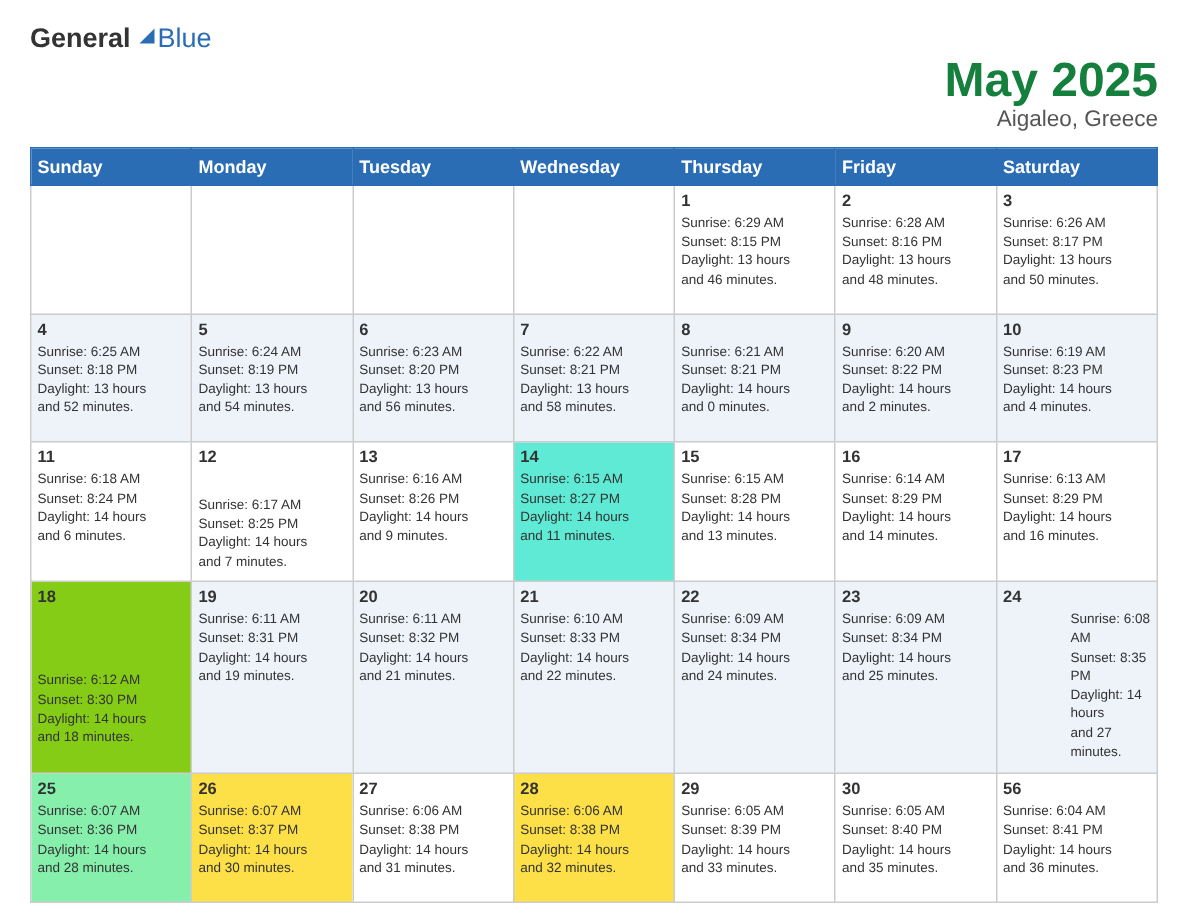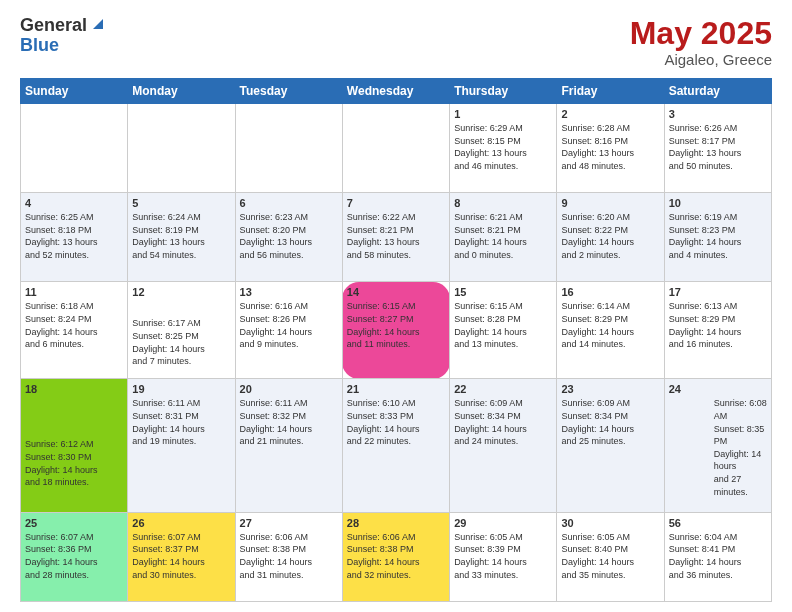--- a/index.html
+++ b/index.html
@@ -22,41 +22,41 @@
       justify-content: space-between;
       align-items: flex-start;
       margin-bottom: 10px;
     }
     .logo {
       display: flex;
       align-items: center;
     }
     .logo-text {
       display: flex;
-      flex-direction: column;
       line-height: 1.1;
     }
     .logo-general {
       font-size: 18px;
       font-weight: bold;
       color: #333;
     }
     .logo-blue {
       font-size: 18px;
-      font-weight: bold;
+      font-weight: normal;
       color: #2a6db5;
     }
     .title-block {
       text-align: right;
     }
     .month-year {
       font-size: 32px;
       font-weight: bold;
-      color: #b91c1c;
+      color: #15803d;
       line-height: 1.1;
+      margin-top: 20px;
     }
     .location {
       font-size: 15px;
       color: #555;
     }
     .calendar {
       flex: 1;
       border: 1px solid #ccc;
       border-collapse: collapse;
       width: 100%;
@@ -229,21 +229,21 @@
 Daylight: 14 hours
 and 7 minutes.</div>
           </td>
           <td style="background: rgb(255, 255, 255);">
             <span class="day-num">13</span>
             <div class="day-info" style="white-space: pre-line;">Sunrise: 6:16 AM
 Sunset: 8:26 PM
 Daylight: 14 hours
 and 9 minutes.</div>
           </td>
-          <td style="background: #ec4899; border-radius: 17px;">
+          <td style="background: #5eead4;">
             <span class="day-num">14</span>
             <div class="day-info" style="white-space: pre-line;">Sunrise: 6:15 AM
 Sunset: 8:27 PM
 Daylight: 14 hours
 and 11 minutes.</div>
           </td>
           <td style="background: rgb(255, 255, 255);">
             <span class="day-num">15</span>
             <div class="day-info" style="white-space: pre-line;">Sunrise: 6:15 AM
 Sunset: 8:28 PM

